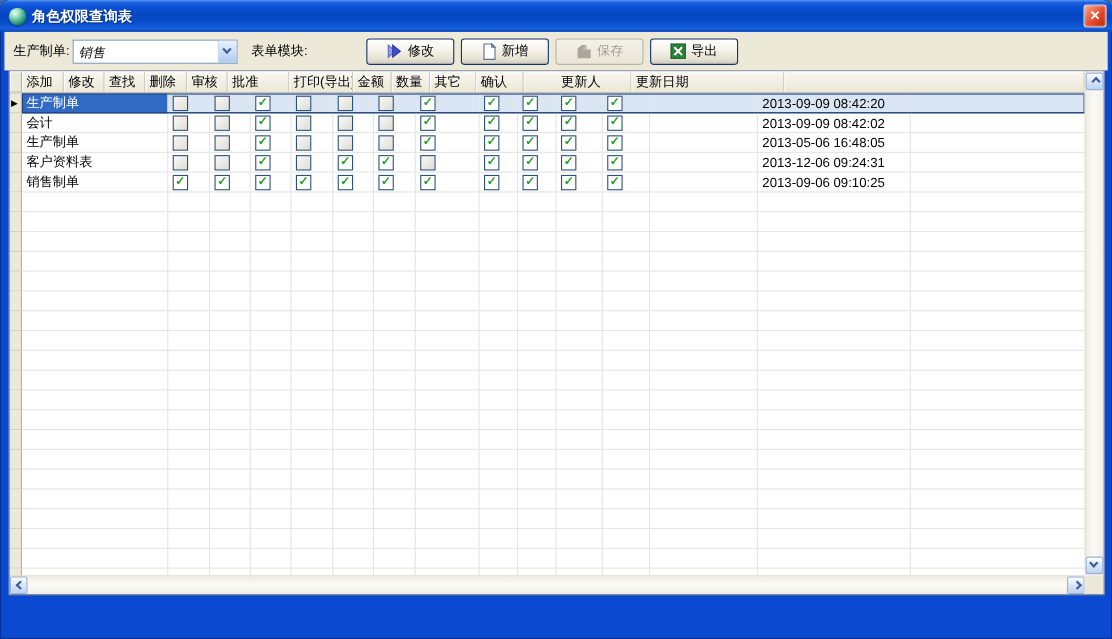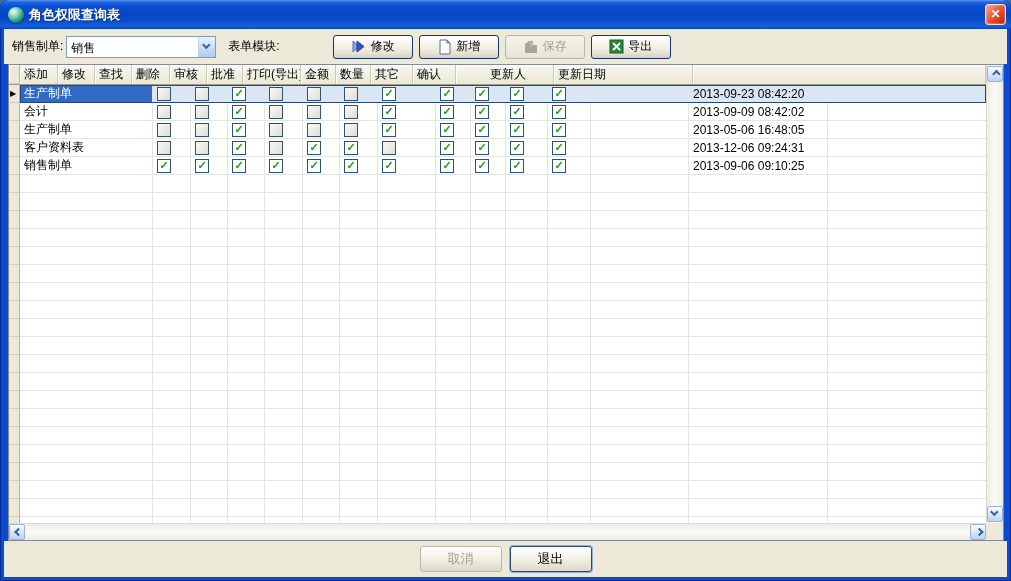--- a/index.html
+++ b/index.html
@@ -30,21 +30,21 @@
     box-shadow: inset 0 0 2px #ffd9c8;
     cursor: default;
   }
   
   .toolbar {
     position:absolute; left:4px; top:29px; width:1003px; height:35px;
     background:#ece9d8; display:flex; align-items:center; padding:0 8px;
   }
   .tb-label { color:#000; margin-right:3px; }
   .combo { display:flex; align-items:stretch; height:22px; border:1px solid #7f9db9; background:#fff; }
-  .combo .val { flex:1; padding:3px 4px 0 4px; white-space:nowrap; overflow:hidden; }
+  .combo .val { flex:1; padding:3px 4px 0 4px; white-space:nowrap; overflow:hidden;font-style:italic; }
   .combo .drop {
     width:17px; flex:none; display:flex; align-items:center; justify-content:center;
     background: linear-gradient(180deg,#e9f2fd 0%,#cfe0f6 45%,#aecbf0 100%);
     border-left:1px solid #c2d6f0; cursor:default;
   }
   .chv { width:6px; height:6px; border-left:2px solid #3c5e9e; border-bottom:2px solid #3c5e9e; }
   .chv.down  { transform: rotate(-45deg) translate(1px,-2px); }
   .chv.up    { transform: rotate(135deg) translate(-1px,-1px); }
   .chv.left  { transform: rotate(45deg)  translate(1px,-1px); }
   .chv.right { transform: rotate(-135deg) translate(-1px,1px); }
@@ -124,21 +124,21 @@
 
 <div class="window">
 
   <div class="titlebar">
     <div class="orb"></div>
     <div class="title-text">角色权限查询表</div>
     <div class="close-btn">✕</div>
   </div>
 
   <div class="toolbar">
-    <span class="tb-label">销售制单:</span>
+    <span class="tb-label">生产制单:</span>
     <div class="combo" style="width:150px">
       <span class="val">销售</span>
       <span class="drop">
           <span class="chv down"></span>
         </span>
     </div>
     <span class="tb-label" style="margin-left:12px">表单模块:</span>
 
     <div class="btn-group">
       <button class="tb-btn">
@@ -175,21 +175,21 @@
 
   <div class="grid">
     <div class="grid-body" id="grid-body">
         <div class="row hdr">
           <div class="cell ind" style="width: 11px;"></div>
           <div class="cell" style="width: 38px;">添加</div>
           <div class="cell" style="width: 37px;">修改</div>
           <div class="cell" style="width: 37px;">查找</div>
           <div class="cell" style="width: 38px;">删除</div>
           <div class="cell" style="width: 37px;">审核</div>
-          <div class="cell" style="width: 36px;">批准</div>
+          <div class="cell" style="width: 56px;">批准</div>
           <div class="cell" style="width: 58px;">打印(导出)</div>
           <div class="cell" style="width: 35px;">金额</div>
           <div class="cell" style="width: 35px;">数量</div>
           <div class="cell" style="width: 42px;">其它</div>
           <div class="cell" style="width: 43px;">确认</div>
           <div class="cell" style="width: 98px; padding-left: 34px;">更新人</div>
           <div class="cell" style="width: 139px;">更新日期</div>
           <div class="cell filler"></div>
         </div>
         <div class="row selected">
@@ -222,21 +222,21 @@
           <div class="cell body-cell" style="width: 35px;">
             <span class="cb on">✓</span>
           </div>
           <div class="cell body-cell" style="width: 42px;">
             <span class="cb on">✓</span>
           </div>
           <div class="cell body-cell" style="width: 43px;">
             <span class="cb on">✓</span>
           </div>
           <div class="cell body-cell" style="width: 98px;"></div>
-          <div class="cell body-cell" style="width: 139px;">2013-09-23 08:42:20</div>
+          <div class="cell body-cell" style="width: 139px;">2013-09-09 08:42:20</div>
           <div class="cell body-cell filler"></div>
         </div>
         <div class="row">
           <div class="cell ind" style="width: 11px;"></div>
           <div class="cell body-cell" style="width: 133px;">会计</div>
           <div class="cell body-cell" style="width: 38px;">
             <span class="cb">✓</span>
           </div>
           <div class="cell body-cell" style="width: 37px;">
             <span class="cb">✓</span>
@@ -765,18 +765,14 @@
       <div class="sb-btn">
           <span class="chv left"></span>
         </div>
       <div class="sb-btn">
           <span class="chv right"></span>
         </div>
     </div>
     <div class="corner"></div>
   </div>
 
-  <div class="footer">
-    <button class="ft-btn disabled">取消</button>
-    <button class="ft-btn focused">退出</button>
-  </div>
 
 </div>
 
 </body></html>

